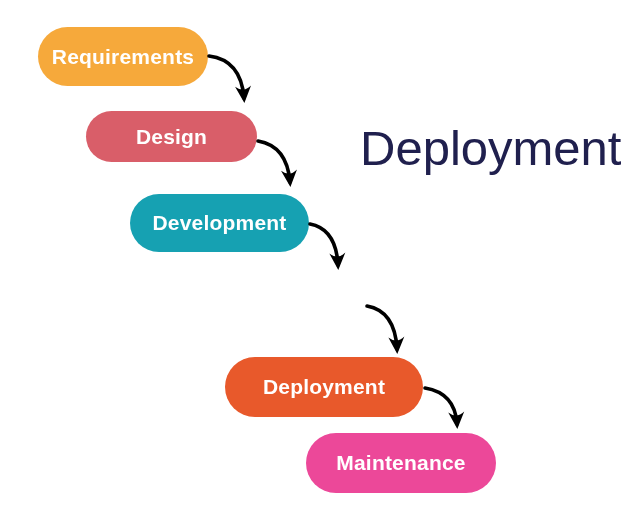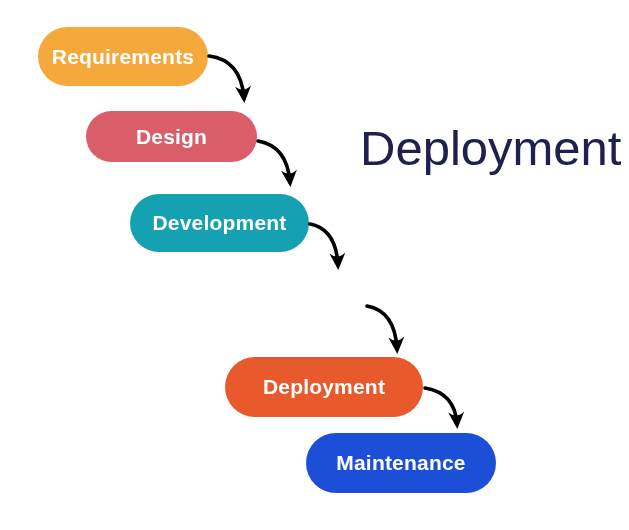--- a/index.html
+++ b/index.html
@@ -53,21 +53,21 @@
 
   <div class="pill p3" style="background-color: rgb(22, 161, 178); color: rgb(255, 255, 255);">
     <span>Development</span>
   </div>
 
 
   <div class="pill p5" style="background-color: rgb(232, 89, 43); color: rgb(255, 255, 255);">
     <span>Deployment</span>
   </div>
 
-  <div class="pill p6" style="background-color: #1d4ed8; color: rgb(255, 255, 255);">
+  <div class="pill p6" style="background-color: #ec4899; color: rgb(255, 255, 255);">
     <span>Maintenance</span>
   </div>
 
   <svg class="arrows" viewBox="0 0 629 530" xmlns="http://www.w3.org/2000/svg">
     <defs>
       <marker id="ah" markerUnits="userSpaceOnUse" markerWidth="22" markerHeight="22" refX="13" refY="10" orient="auto">
         <path d="M1,2 Q8,10 1,18 L18,10 Z" style="fill: rgb(0, 0, 0);"></path>
       </marker>
     </defs>
     <path class="arrow-path" d="M 201 56 Q 233 60 236 98" marker-end="url(#ah)" style="stroke: rgb(0, 0, 0);"></path>

